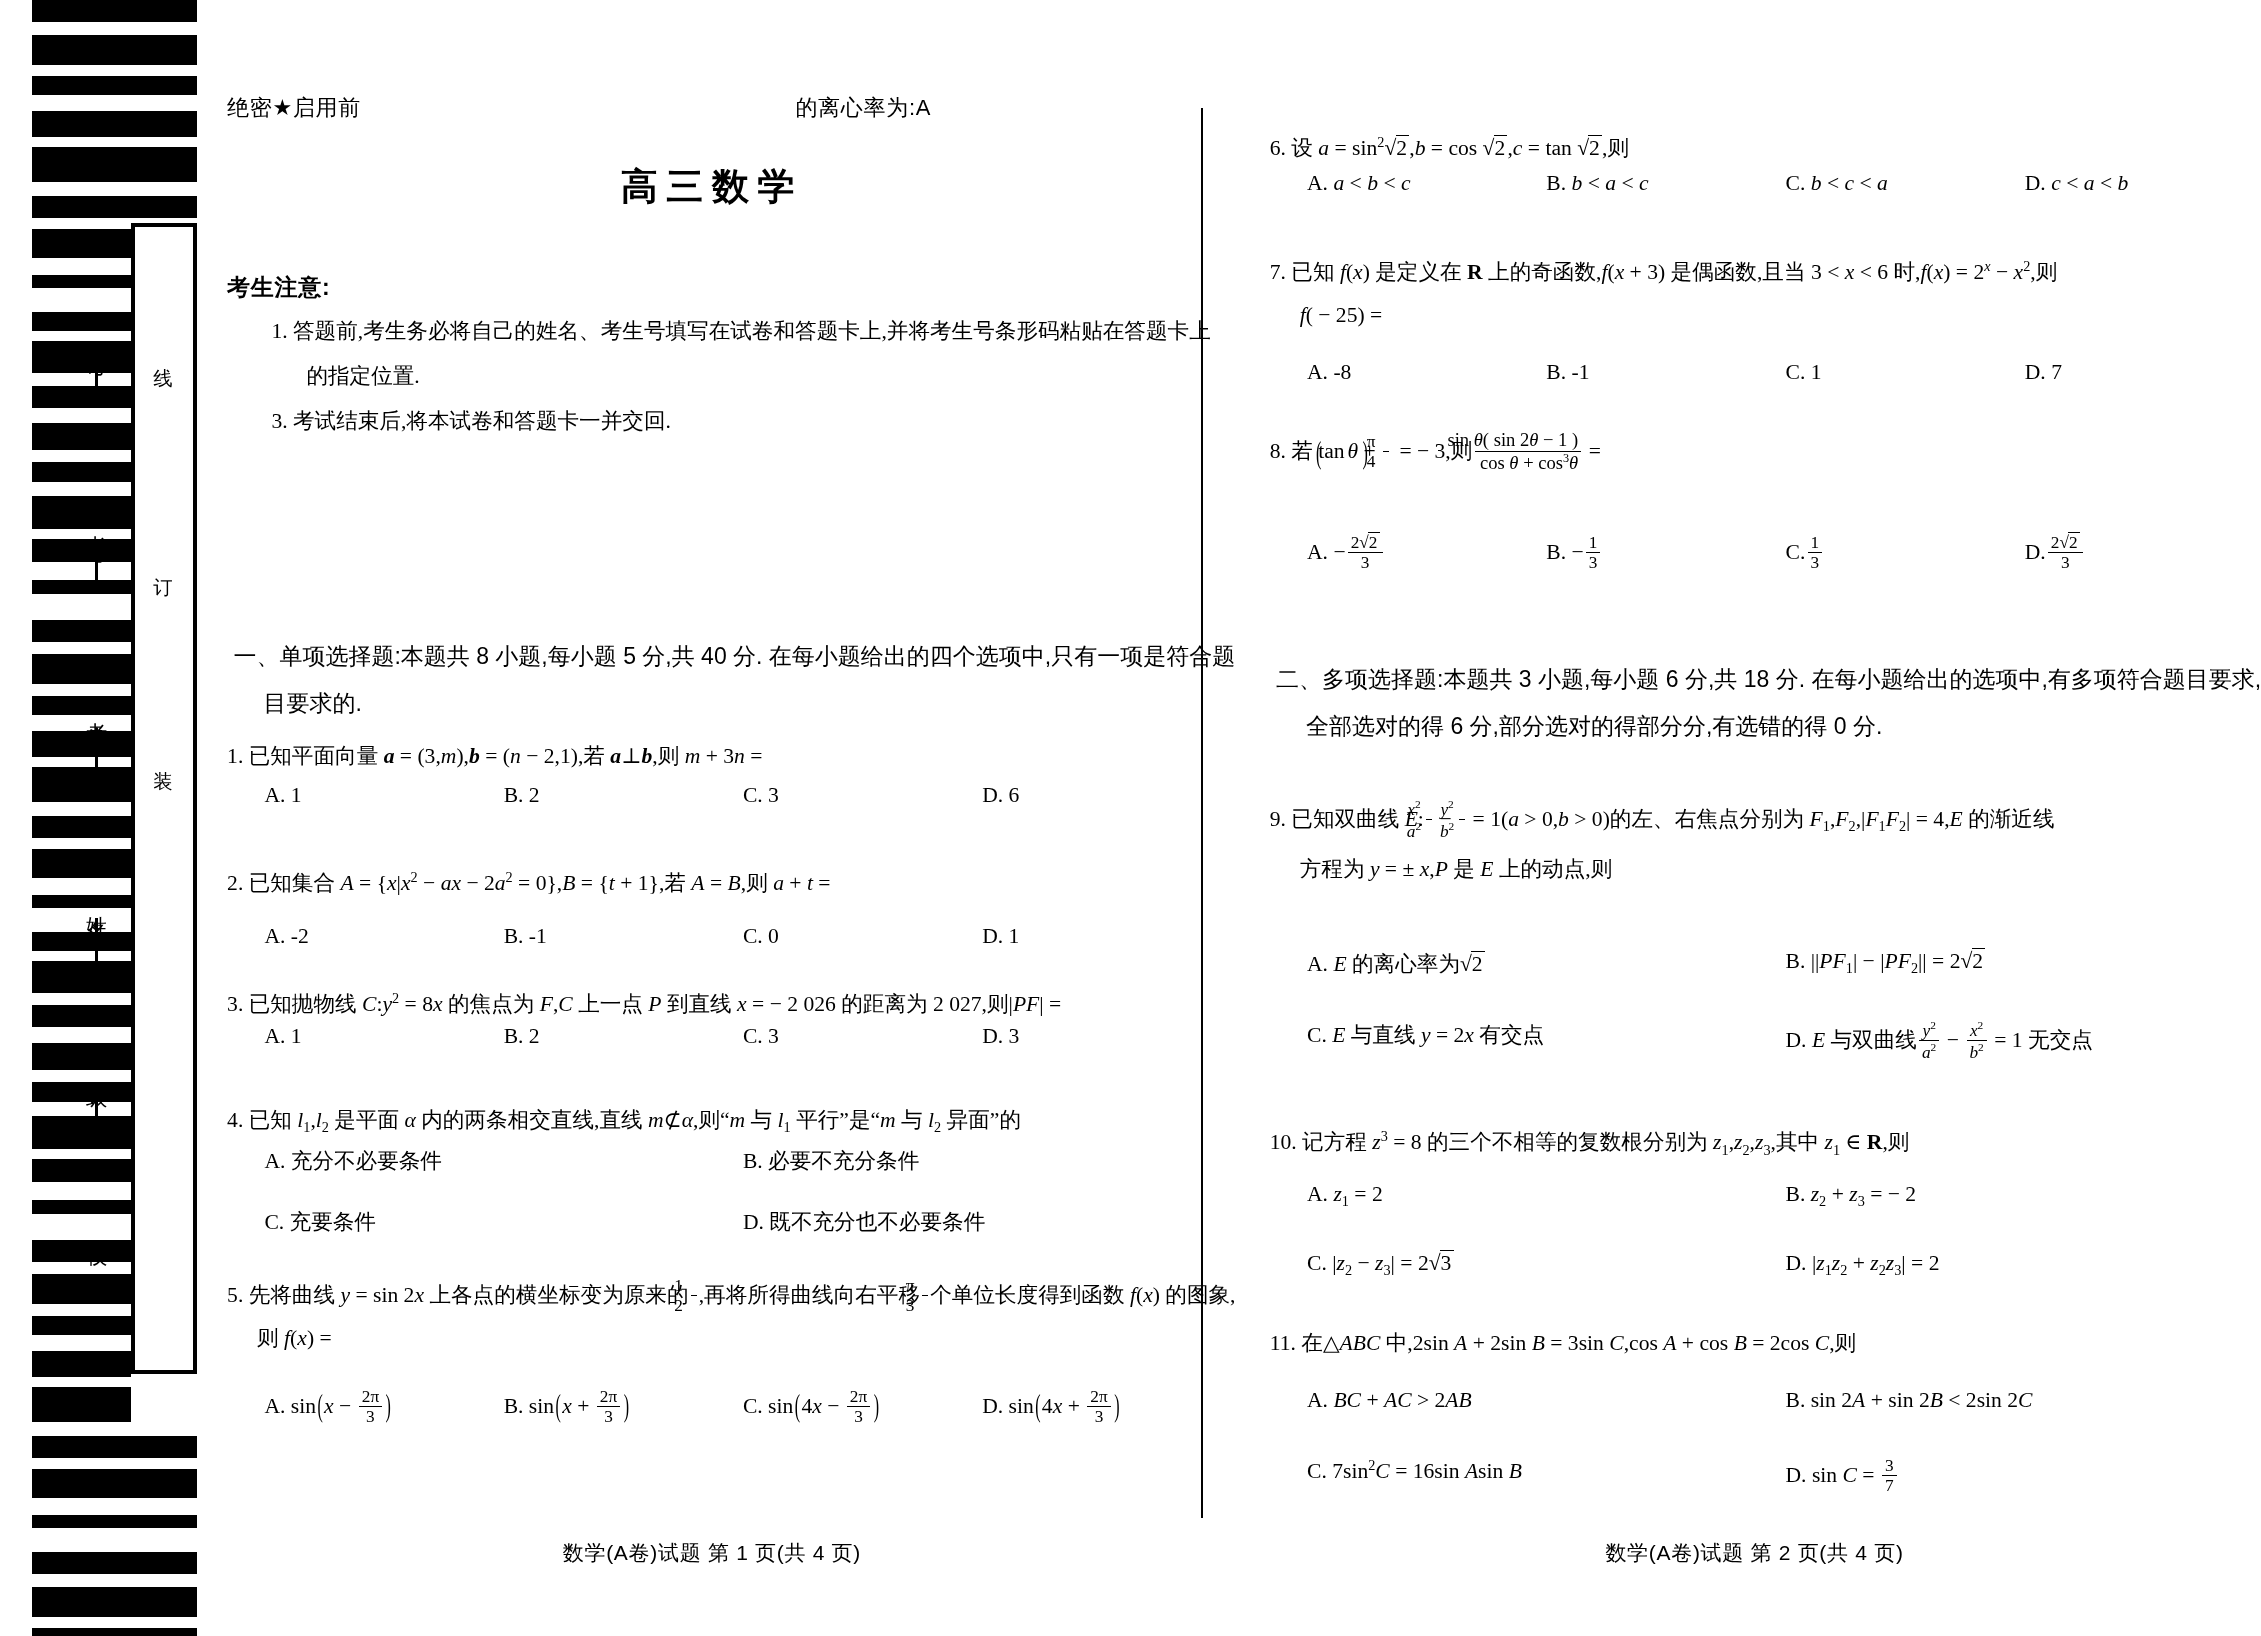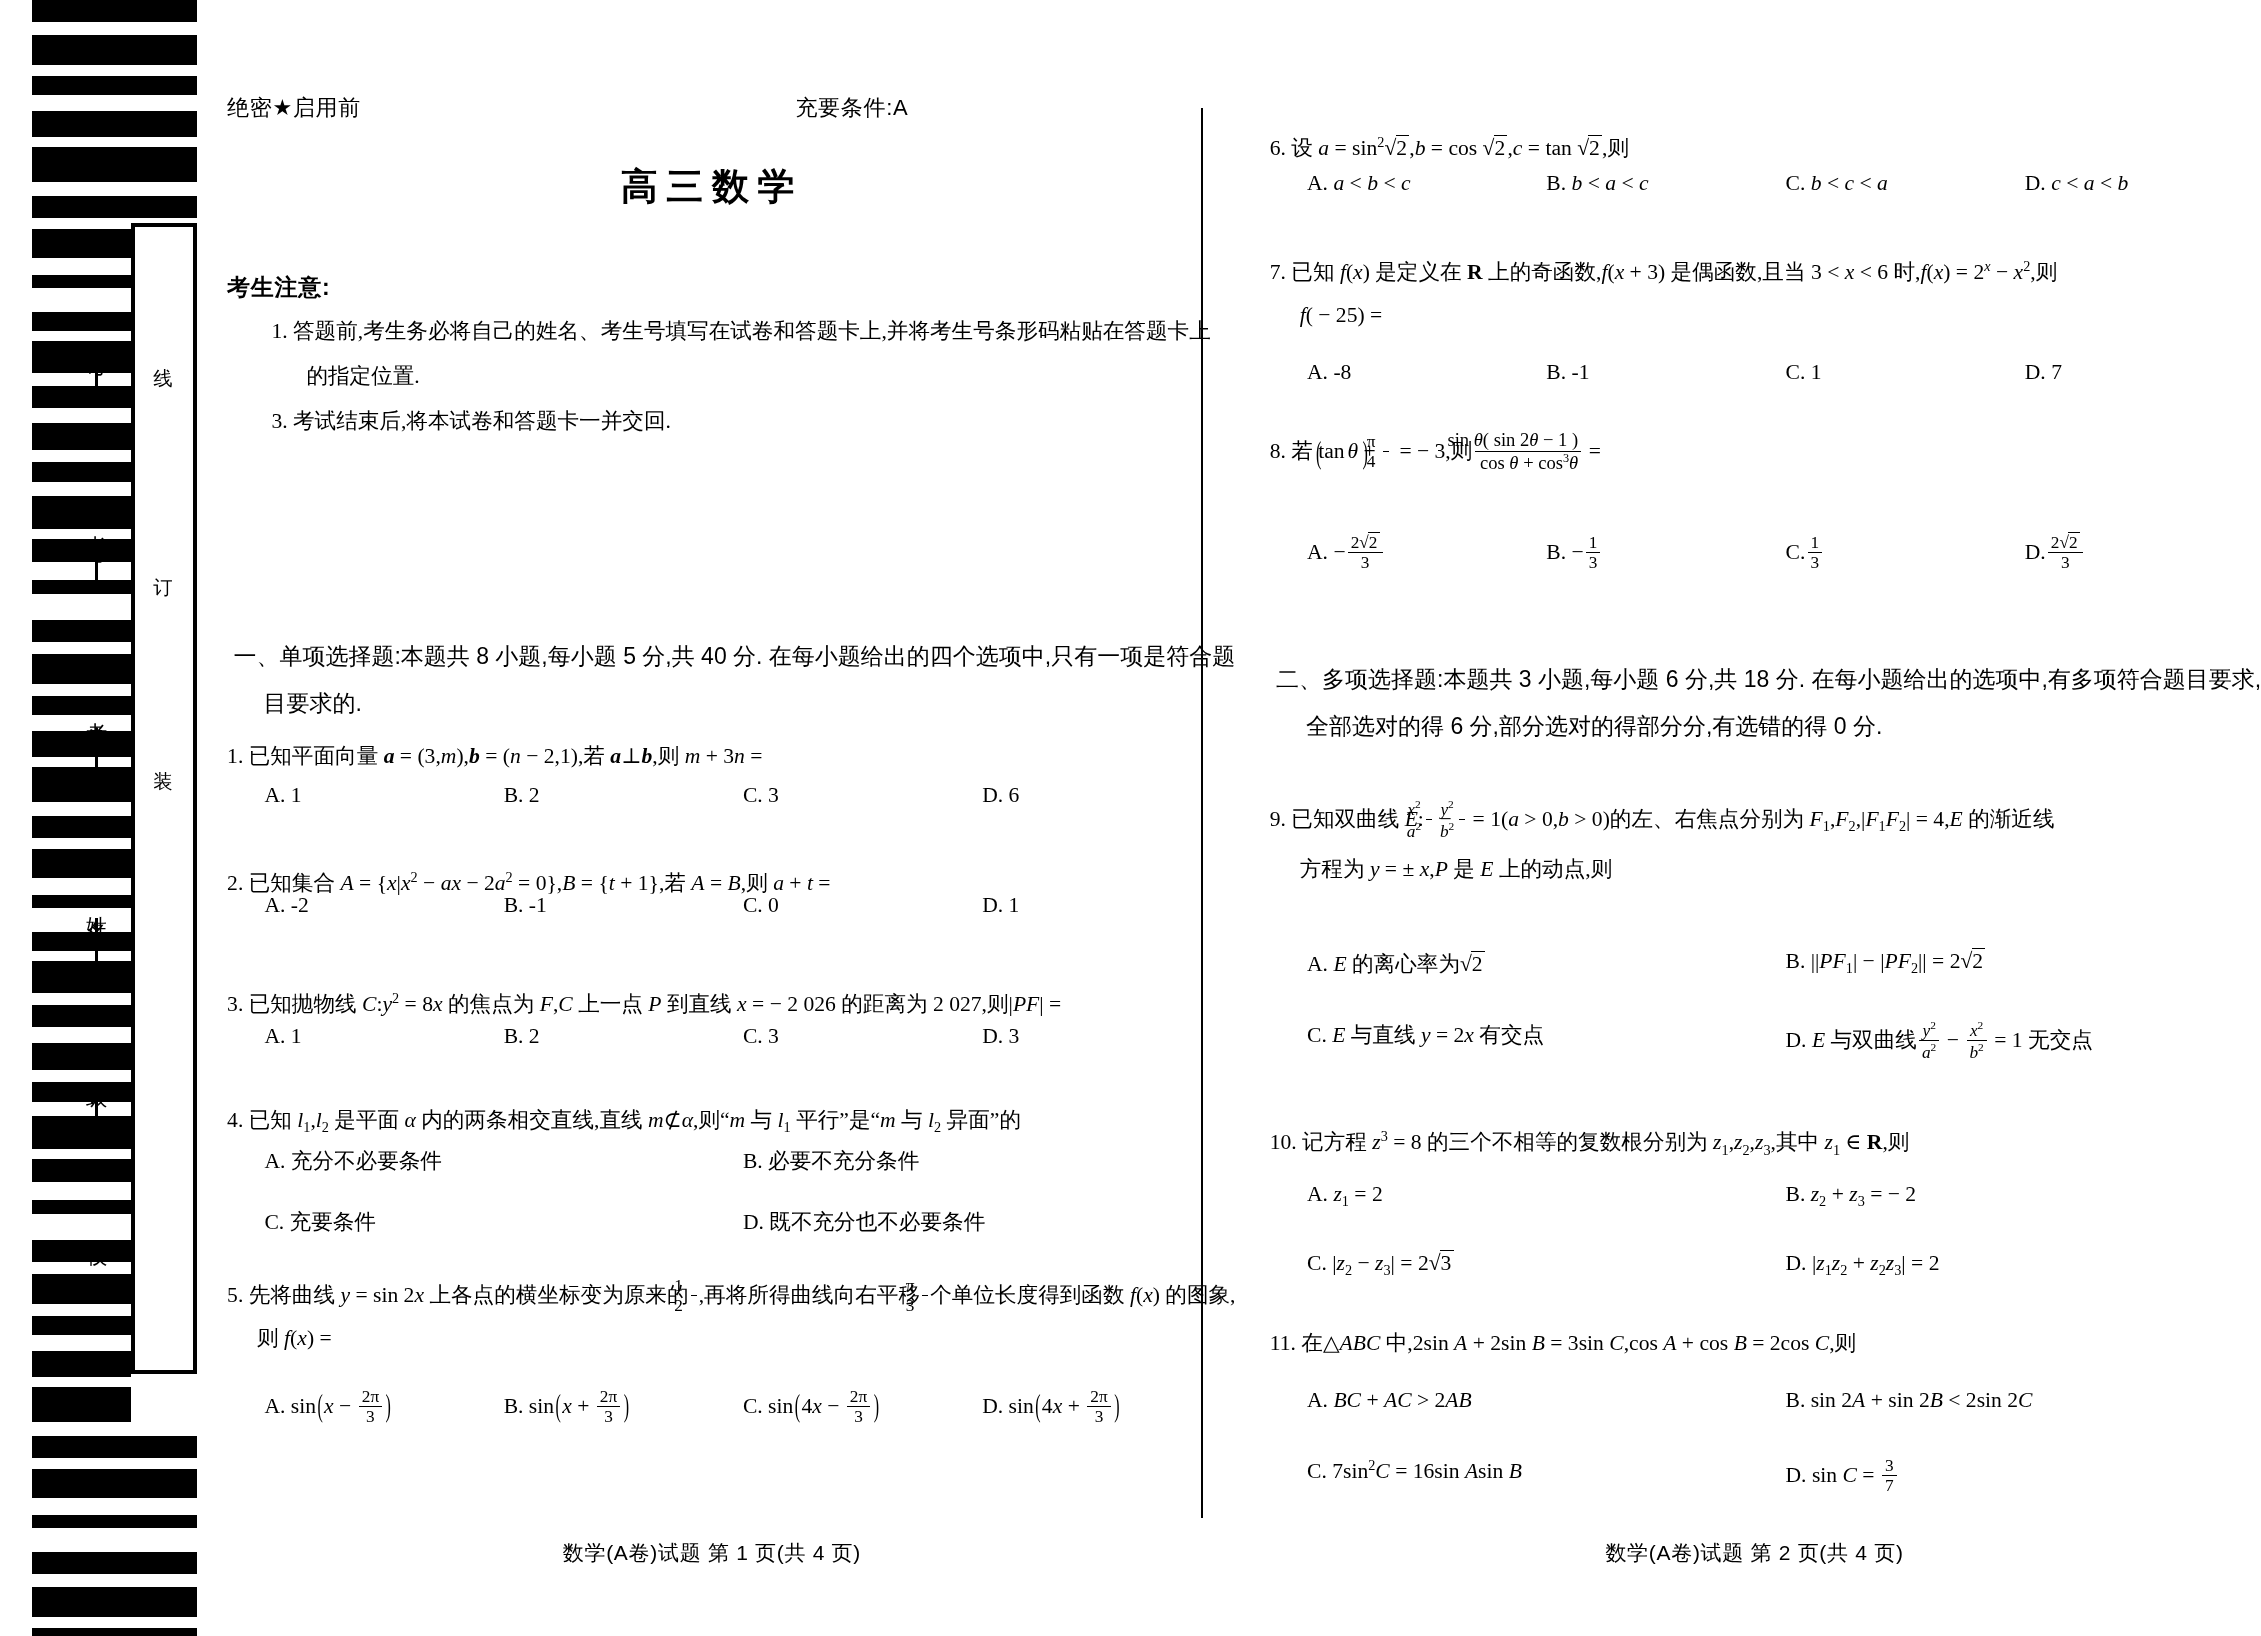--- a/index.html
+++ b/index.html
@@ -208,21 +208,21 @@
 </div>
 
 <div id="page-body">
 
   <div id="divider"></div>
 
   <div class="col" id="col-left">
 
     <div class="topline">
       <span class="left">绝密★启用前</span>
-      <span class="right">充要条件:A</span>
+      <span class="right">的离心率为:A</span>
     </div>
 
     <div class="maintitle">高三数学</div>
 
     <div class="notice-head">考生注意:</div>
     <div class="notice-list">
       <div class="notice-item">1. 答题前,考生务必将自己的姓名、考生号填写在试卷和答题卡上,并将考生号条形码粘贴在答题卡上的指定位置.</div>
       <div class="notice-item">3. 考试结束后,将本试卷和答题卡一并交回.</div>
     </div>
 
@@ -236,21 +236,21 @@
       <span>A. 1</span>
       <span>B. 2</span>
       <span>C. 3</span>
       <span>D. 6</span>
     </div>
 
     <div class="q" style="top:856px;">
       <span>2.</span>
       已知集合 <i class="v">A</i> = {<i class="v">x</i>|<i class="v">x</i><span class="up">2</span> − <i class="v">ax</i> − 2<i class="v">a</i><span class="up">2</span> = 0},<i class="v">B</i> = {<i class="v">t</i> + 1},若 <i class="v">A</i> = <i class="v">B</i>,则 <i class="v">a</i> + <i class="v">t</i> =
     </div>
-    <div class="opts" style="top:893px;">
+    <div class="opts" style="top:924px;">
       <span>A. -2</span>
       <span>B. -1</span>
       <span>C. 0</span>
       <span>D. 1</span>
     </div>
 
     <div class="q" style="top:977px;">
       <span>3.</span>
       已知抛物线 <i class="v">C</i>:<i class="v">y</i><span class="up">2</span> = 8<i class="v">x</i> 的焦点为 <i class="v">F</i>,<i class="v">C</i> 上一点 <i class="v">P</i> 到直线 <i class="v">x</i> = − 2 026 的距离为 2 027,则|<i class="v">PF</i>| =
     </div>

